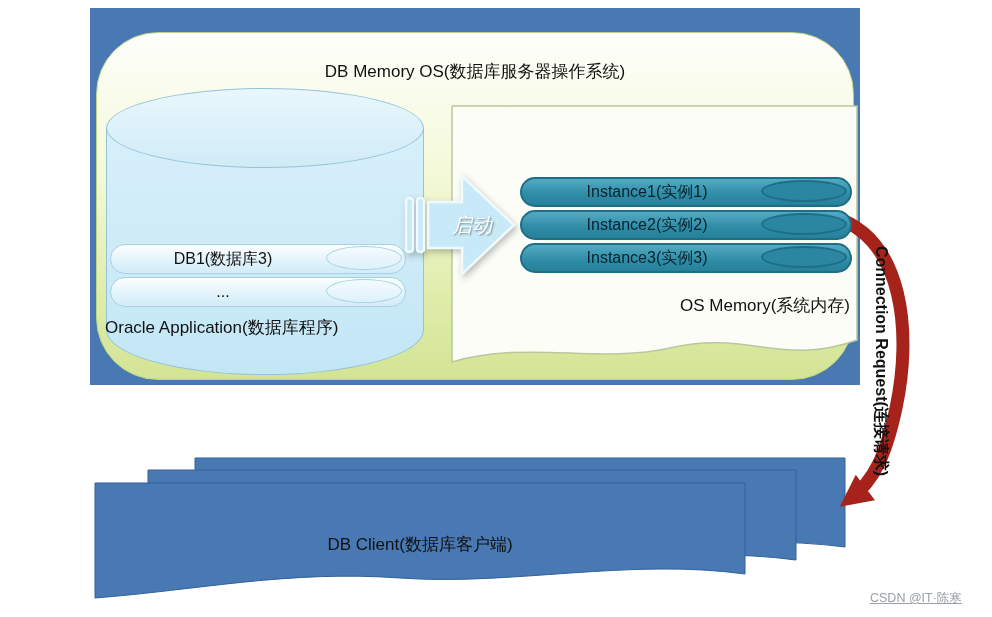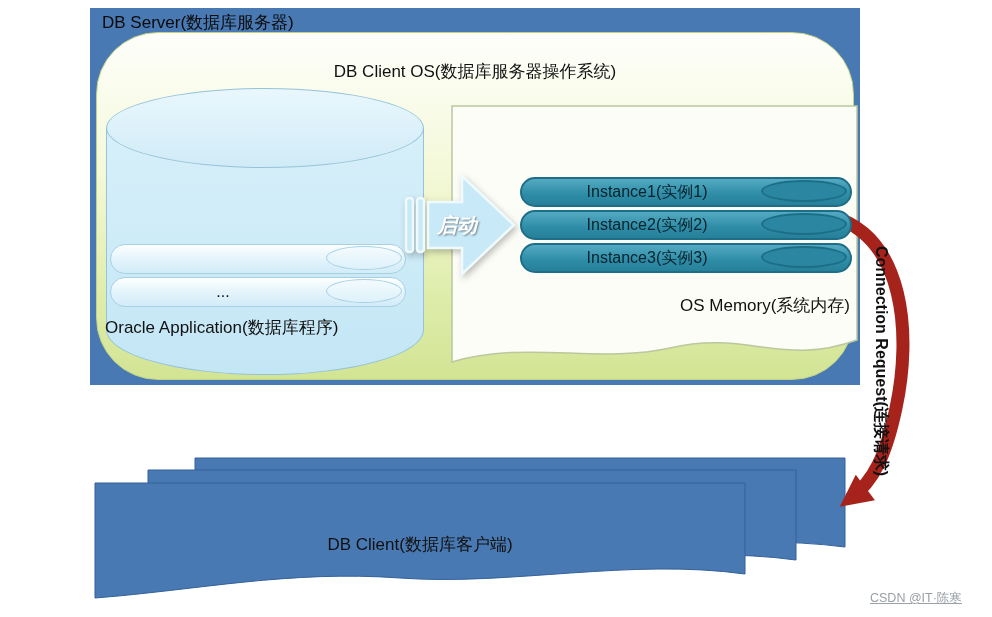--- a/index.html
+++ b/index.html
@@ -31,22 +31,22 @@
     border:1.5px solid #A7D0E3; z-index:5; }
   .pill-text { display:block; line-height:27px; text-align:center; padding-right:70px; font-size:16px; }
   .pill-cap { position:absolute; right:3px; top:1px; width:76px; height:24px; border-radius:50%;
     border:1.5px solid #A7D0E3; background:linear-gradient(180deg,#F4FBFE,#DDF1FA); }
 
   .oracle-label { position:absolute; left:105px; top:316px; width:320px; text-align:left; font-size:17px; z-index:6; }
 
   .arrow-svg { position:absolute; left:402px; top:166px; z-index:6;
     filter:drop-shadow(2px 3px 3px rgba(0,0,0,0.25)); }
   .arrow-svg rect, .arrow-svg polygon { fill:#C8EAF8; stroke:#F0FAFD; stroke-width:2.5; }
-  .arrow-label { position:absolute; left:422px; top:212px; width:70px; text-align:center;
-    font-size:20px; font-weight:bold; font-style:italic; color:#fff;
+  .arrow-label { position:absolute; left:422px; top:212px; width:70px; text-align:right;
+    font-size:20px; font-weight:normal; font-style:italic; color:#fff;
     text-shadow:1px 1px 2px rgba(0,0,0,0.45); z-index:7; }
 
   .inst { position:absolute; left:520px; width:332px; height:30px; border-radius:15px;
     background:linear-gradient(180deg,#54AAC2,#2E8CA6 60%,#27809A);
     border:2px solid #1D6E87; z-index:5; }
   .inst-text { display:block; line-height:25px; text-align:center; padding-right:78px; font-size:16px; color:#06232e;border-radius:12px; }
   .inst-cap { position:absolute; right:3px; top:1px; width:86px; height:22px; border-radius:50%;
     border:2px solid #1D6E87; background:#2B87A1; }
 
   .memory-label { position:absolute; left:460px; top:294px; width:390px; text-align:right; font-size:17px; z-index:4; }
@@ -61,33 +61,33 @@
   .client-label { position:absolute; left:95px; top:533px; width:650px; text-align:center; font-size:17px; z-index:3; }
 
   .watermark { position:absolute; left:870px; top:590px; font-size:12.5px; color:#9AA0A6; z-index:3;text-decoration:underline; }
 </style>
 </head>
 <body>
 
 <div id="stage">
 
   <div class="server-box"></div>
-  <div class="server-title">DB Server(数据库服务器)</div>
 
   <div class="os-box"></div>
-  <div class="os-title">DB Client OS(数据库服务器操作系统)</div>
+  <div class="os-title">DB Memory OS(数据库服务器操作系统)</div>
 
   <svg class="memory-svg" width="414" height="268" viewBox="0 0 414 268">
     <path d="M4,4 L409,4 L409,238 C335,265 300,228 222,246 C150,262 78,238 4,260 Z"></path>
   </svg>
 
   <div class="cyl-body"></div>
   <div class="cyl-top"></div>
 
   <div class="pill" style="top:244px">
+    <span class="pill-text">DB1(数据库3)</span>
     <span class="pill-cap"></span>
   </div>
   <div class="pill" style="top:277px">
     <span class="pill-text">...</span>
     <span class="pill-cap"></span>
   </div>
 
   <div class="oracle-label">Oracle Application(数据库程序)</div>
 
   <svg class="arrow-svg" width="120" height="120" viewBox="0 0 120 120">

